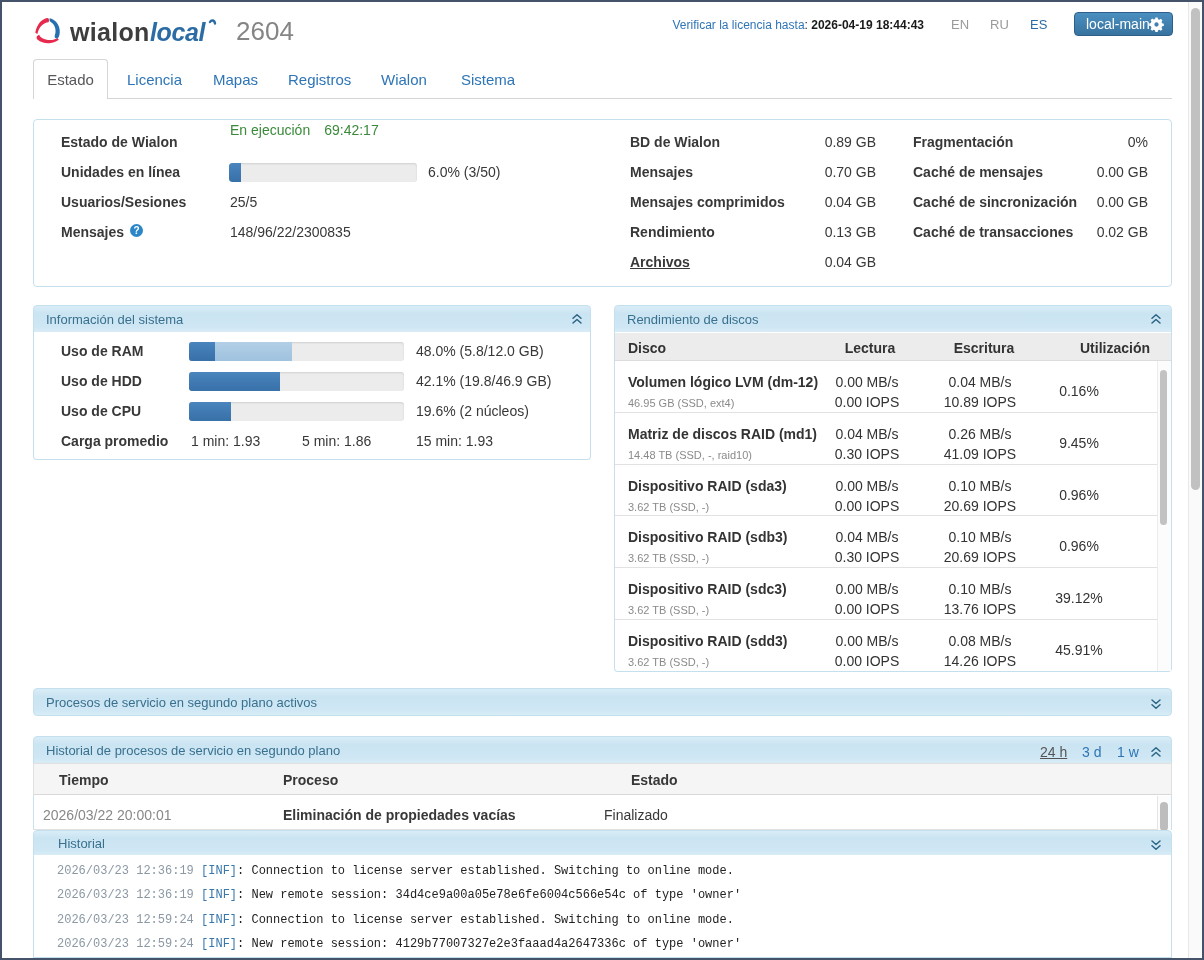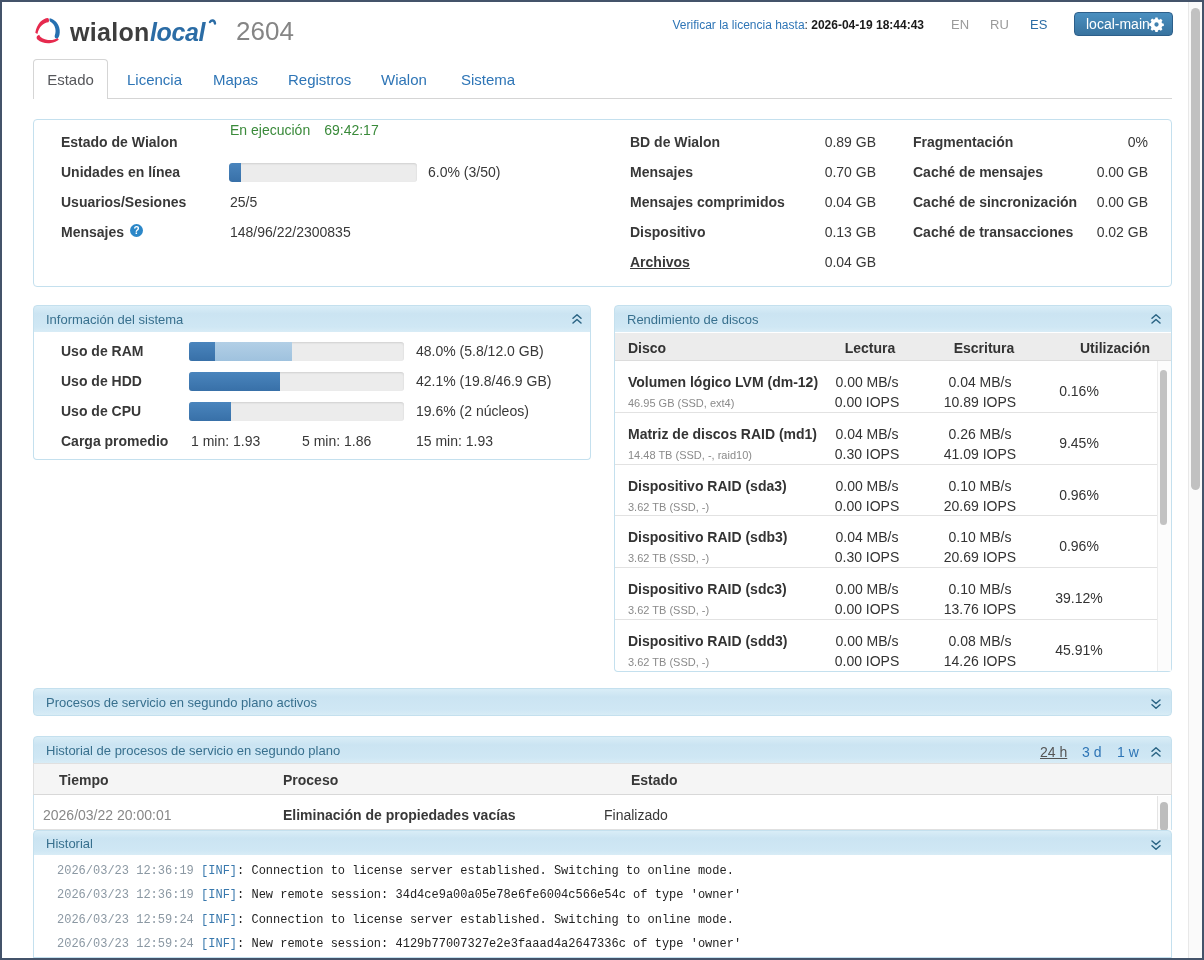--- a/index.html
+++ b/index.html
@@ -90,21 +90,21 @@
     <div class="bar" style="left:229px; top:163px; width:188px;">
         <div class="fill" style="width:12px; border-radius:3px 0 0 3px;"></div>
       </div>
     <div class="val" style="left:428px; top:162px;">6.0% (3/50)</div>
     <div class="val" style="left:230px; top:192px;">25/5</div>
     <div class="val" style="left:230px; top:222px;">148/96/22/2300835</div>
 
     <div class="lbl" style="left:614px; top:132px;">BD de Wialon</div>
     <div class="lbl" style="left:614px; top:162px;">Mensajes</div>
     <div class="lbl" style="left:614px; top:192px;">Mensajes comprimidos</div>
-    <div class="lbl" style="left:614px; top:222px;">Dispositivo</div>
+    <div class="lbl" style="left:614px; top:222px;">Rendimiento</div>
     <div class="lbl" style="left:614px; top:252px;text-decoration:underline;">Archivos</div>
     <div class="val" style="left:776px; top:132px; width:100px; text-align:right;">0.89 GB</div>
     <div class="val" style="left:776px; top:162px; width:100px; text-align:right;">0.70 GB</div>
     <div class="val" style="left:776px; top:192px; width:100px; text-align:right;">0.04 GB</div>
     <div class="val" style="left:776px; top:222px; width:100px; text-align:right;">0.13 GB</div>
     <div class="val" style="left:776px; top:252px; width:100px; text-align:right;">0.04 GB</div>
 
     <div class="lbl" style="left:897px; top:132px;">Fragmentación</div>
     <div class="lbl" style="left:897px; top:162px;">Caché de mensajes</div>
     <div class="lbl" style="left:897px; top:192px;">Caché de sincronización</div>
@@ -210,21 +210,21 @@
     <div class="lbl" style="left:267px; top:770px;">Proceso</div>
     <div class="lbl" style="left:615px; top:770px;">Estado</div>
     <div class="abs" style="left:33px; top:795px; width:1139px; height:35px; background:#fff; border-left:1px solid #c9e2ef; border-right:1px solid #c9e2ef; border-bottom:1px solid #e0e0e0;"></div>
     <div class="val" style="left:43px; top:805px; color:#888;">2026/03/22 20:00:01</div>
     <div class="lbl" style="left:267px; top:805px;">Eliminación de propiedades vacías</div>
     <div class="val" style="left:604px; top:805px;">Finalizado</div>
     <div class="abs" style="left:1157px; top:796px; width:14px; height:34px; background:#fcfcfc; border-left:1px solid #e4e4e4;"></div>
     <div class="abs" style="left:1160px; top:802px; width:8px; height:29px; background:#bdbdbd; border-radius:4px;"></div>
   </div>
 
-  <div class="phead" style="position:absolute; left:33px; top:830px; width:1139px; height:26px; line-height:25px; padding-left:12px;">Historial</div>
+  <div class="phead" style="position:absolute; left:33px; top:830px; width:1139px; height:26px; line-height:25px; padding-left:24px;">Historial</div>
   <div class="panel" style="left:33px; top:855px; width:1139px; height:103px; border-top:none; border-radius:0;"></div>
   <div id="logs">
     <div class="log" style="left:57px; top:864px;"><span class="ts">2026/03/23 12:36:19</span> <span class="inf">[INF]</span>: Connection to license server established. Switching to online mode.</div>
     <div class="log" style="left:57px; top:888px;"><span class="ts">2026/03/23 12:36:19</span> <span class="inf">[INF]</span>: New remote session: 34d4ce9a00a05e78e6fe6004c566e54c of type 'owner'</div>
     <div class="log" style="left:57px; top:913px;"><span class="ts">2026/03/23 12:59:24</span> <span class="inf">[INF]</span>: Connection to license server established. Switching to online mode.</div>
     <div class="log" style="left:57px; top:937px;"><span class="ts">2026/03/23 12:59:24</span> <span class="inf">[INF]</span>: New remote session: 4129b77007327e2e3faaad4a2647336c of type 'owner'</div>
   </div>
 
   <div class="abs" style="left:571px; top:311px;"><svg width="12" height="12" viewBox="0 0 12 12">
         <path d="M2 5.3 L6 1.8 L10 5.3 M2 10 L6 6.5 L10 10" fill="none" stroke="#2a6484" stroke-width="1.5" stroke-linecap="round" stroke-linejoin="round"></path>

